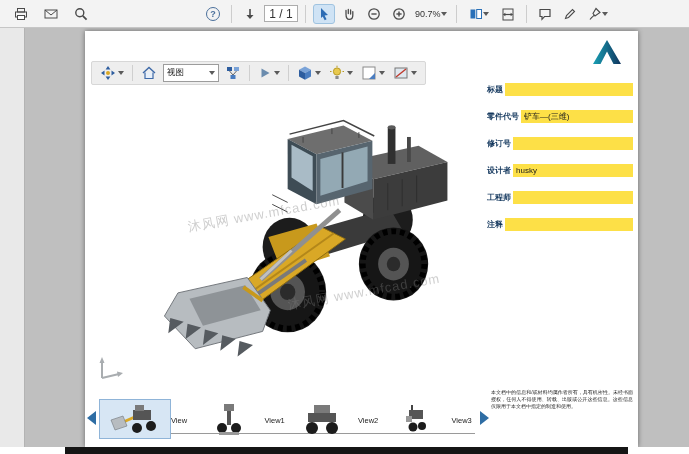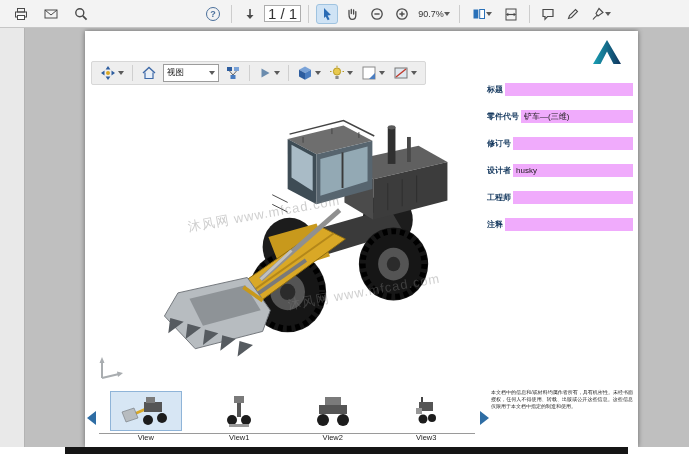--- a/index.html
+++ b/index.html
@@ -10,21 +10,21 @@
   
   .toolbar{position:absolute;top:0;left:0;right:0;height:28px;background:#f3f3f3;
     border-bottom:1px solid #c6c6c6;display:flex;align-items:center}
   .tb-left{display:flex;align-items:center;gap:8px;margin-left:10px}
   .tb-center{position:absolute;left:202px;display:flex;align-items:center;gap:3px}
   .tbtn{width:22px;height:20px;display:flex;align-items:center;justify-content:center;
     border-radius:3px;border:1px solid transparent;background:transparent;cursor:pointer;color:#4a4a4a}
   .tbtn.active{background:#cfe3f5;border:1px solid #9fc3e0}
   .tbtn svg{display:block}
   .divider{width:1px;height:18px;background:#cdcdcd;margin:0 4px}
-  .page-box{min-width:34px;height:17px;background:#fff;border:1px solid #adadad;font-size:15px;
+  .page-box{min-width:34px;height:17px;background:#fff;border:1px solid #adadad;font-size:12px;
     display:flex;align-items:center;justify-content:center;color:#333;padding:0 3px}
   .zoom-box{display:flex;align-items:center;font-size:9px;color:#333;cursor:pointer;padding:0 2px}
   .caret{width:0;height:0;border-left:3px solid transparent;border-right:3px solid transparent;
     border-top:4px solid #5a5a5a}
   .help-circle{width:14px;height:14px;border:1.5px solid #4a6f9b;border-radius:50%;
     display:flex;align-items:center;justify-content:center;font-size:9px;font-weight:bold;color:#4a6f9b}
 
   
   .workspace{position:absolute;top:28px;left:0;right:0;bottom:7px;background:#bfbfbf;overflow:hidden}
   .nav-strip{position:absolute;left:0;top:0;bottom:0;width:25px;background:#e9e9e9;border-right:1px solid #b3b3b3}
@@ -49,36 +49,36 @@
   .wm{position:absolute;color:rgba(125,125,125,.38);font-size:13px;white-space:nowrap;
     transform:rotate(-10deg);letter-spacing:1px}
   .wm1{left:96px;top:118px}
   .wm2{left:196px;top:196px}
   .triad{position:absolute;left:4px;bottom:4px}
 
   
   .form-panel{position:absolute;left:402px;top:52px;width:146px}
   .f-row{display:flex;align-items:center;gap:2px;margin-bottom:14px}
   .f-label{font-size:8px;font-weight:bold;color:#15395f;white-space:nowrap}
-  .f-value{flex:1;height:13px;background:#f0abfc;font-size:8px;color:#1a1a1a;
+  .f-value{flex:1;height:13px;background:#fde047;font-size:8px;color:#1a1a1a;
     display:flex;align-items:center;padding:0 3px;cursor:text}
 
   
   .disclaimer{position:absolute;left:406px;top:358px;width:142px;font-size:5px;line-height:1.4;
     color:#222;text-align:justify}
 
   
   .thumb-strip{position:absolute;left:0;top:360px;width:404px;height:56px}
   .strip-line{position:absolute;left:14px;right:14px;top:42px;height:1px;background:#9a9a9a}
   .arrow-left,.arrow-right{position:absolute;top:20px;width:0;height:0;cursor:pointer;
     border-top:7px solid transparent;border-bottom:7px solid transparent}
   .arrow-left{left:2px;border-right:9px solid #2e6da4}
   .arrow-right{right:0;border-left:9px solid #2e6da4}
   .thumbs{position:absolute;left:14px;right:16px;top:0;height:56px;display:flex}
-  .thumb{flex:1;display:flex;flex-direction:column;align-items:center;cursor:pointer}
+  .thumb{flex:1;display:flex;flex-direction:row;align-items:center;cursor:pointer}
   .thumb-img{width:72px;height:40px;display:flex;align-items:center;justify-content:center;border:1px solid transparent}
   .thumb.selected .thumb-img{background:#d7e6f4;border:1px solid #8fb4d8}
   .thumb-label{font-size:7.5px;color:#222;margin-top:2px}
 </style>
 </head>
 <body>
 
 <div class="app">
 
   <div class="toolbar">

